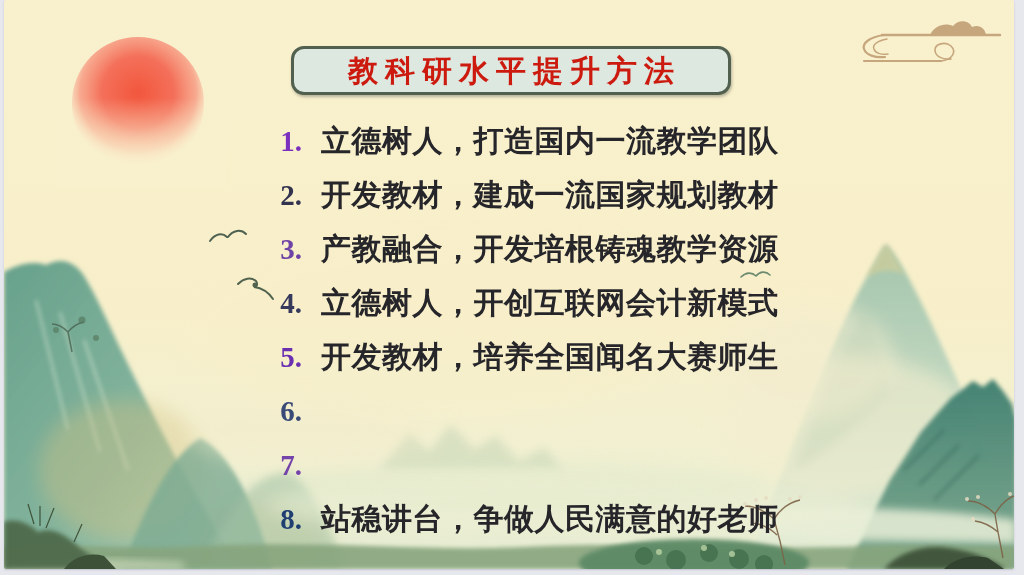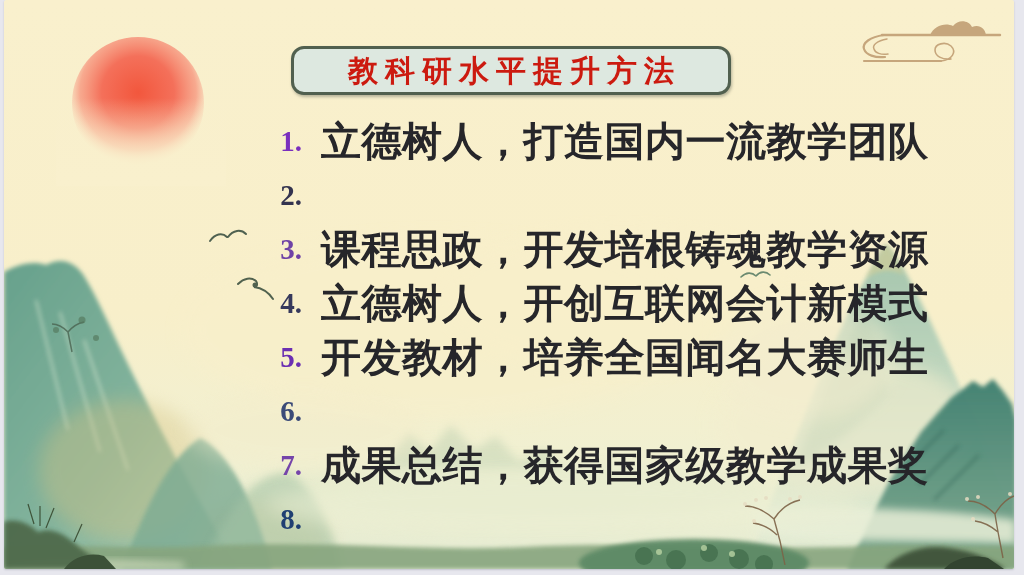--- a/index.html
+++ b/index.html
@@ -26,21 +26,21 @@
     font-size:30px;font-weight:700;letter-spacing:7px;text-indent:7px;
     white-space:nowrap;
   }
   .list{position:absolute;left:262px;top:114px;z-index:3;}
   .row{display:flex;align-items:center;height:54px;}
   .num{
     width:36px;text-align:right;font-size:29px;font-weight:700;
     font-family:"Liberation Serif","DejaVu Serif",serif;
   }
   .txt{
-    margin-left:19px;font-size:40px;font-weight:600;color:#26262a;
+    margin-left:19px;font-size:30px;font-weight:600;color:#26262a;
     letter-spacing:0.5px;white-space:nowrap;
   }
 </style>
 </head>
 <body>
 
 <div class="frame">
   <div class="slide">
 
     <svg class="painting" viewBox="0 0 1010 569" preserveAspectRatio="none">
@@ -201,39 +201,40 @@
       <span class="title-text" style="color: rgb(204, 26, 15);">教科研水平提升方法</span>
     </div>
 
     <div class="list">
       <div class="row">
         <span class="num" style="color: rgb(122, 47, 190);">1.</span>
         <span class="txt">立德树人，打造国内一流教学团队</span>
       </div>
       <div class="row">
         <span class="num" style="color: rgb(51, 51, 79);">2.</span>
+        <span class="txt">开发教材，建成一流国家规划教材</span>
       </div>
       <div class="row">
         <span class="num" style="color: rgb(111, 66, 166);">3.</span>
-        <span class="txt">课程思政，开发培根铸魂教学资源</span>
+        <span class="txt">产教融合，开发培根铸魂教学资源</span>
       </div>
       <div class="row">
         <span class="num" style="color: rgb(54, 57, 92);">4.</span>
         <span class="txt">立德树人，开创互联网会计新模式</span>
       </div>
       <div class="row">
         <span class="num" style="color: rgb(107, 47, 178);">5.</span>
         <span class="txt">开发教材，培养全国闻名大赛师生</span>
       </div>
       <div class="row">
         <span class="num" style="color: rgb(58, 74, 120);">6.</span>
       </div>
       <div class="row">
         <span class="num" style="color: rgb(117, 68, 170);">7.</span>
-        <span class="txt">成果总结，获得国家级教学成果奖</span>
       </div>
       <div class="row">
         <span class="num" style="color: rgb(31, 63, 114);">8.</span>
+        <span class="txt">站稳讲台，争做人民满意的好老师</span>
       </div>
     </div>
 
   </div>
 </div>
 
 </body></html>

